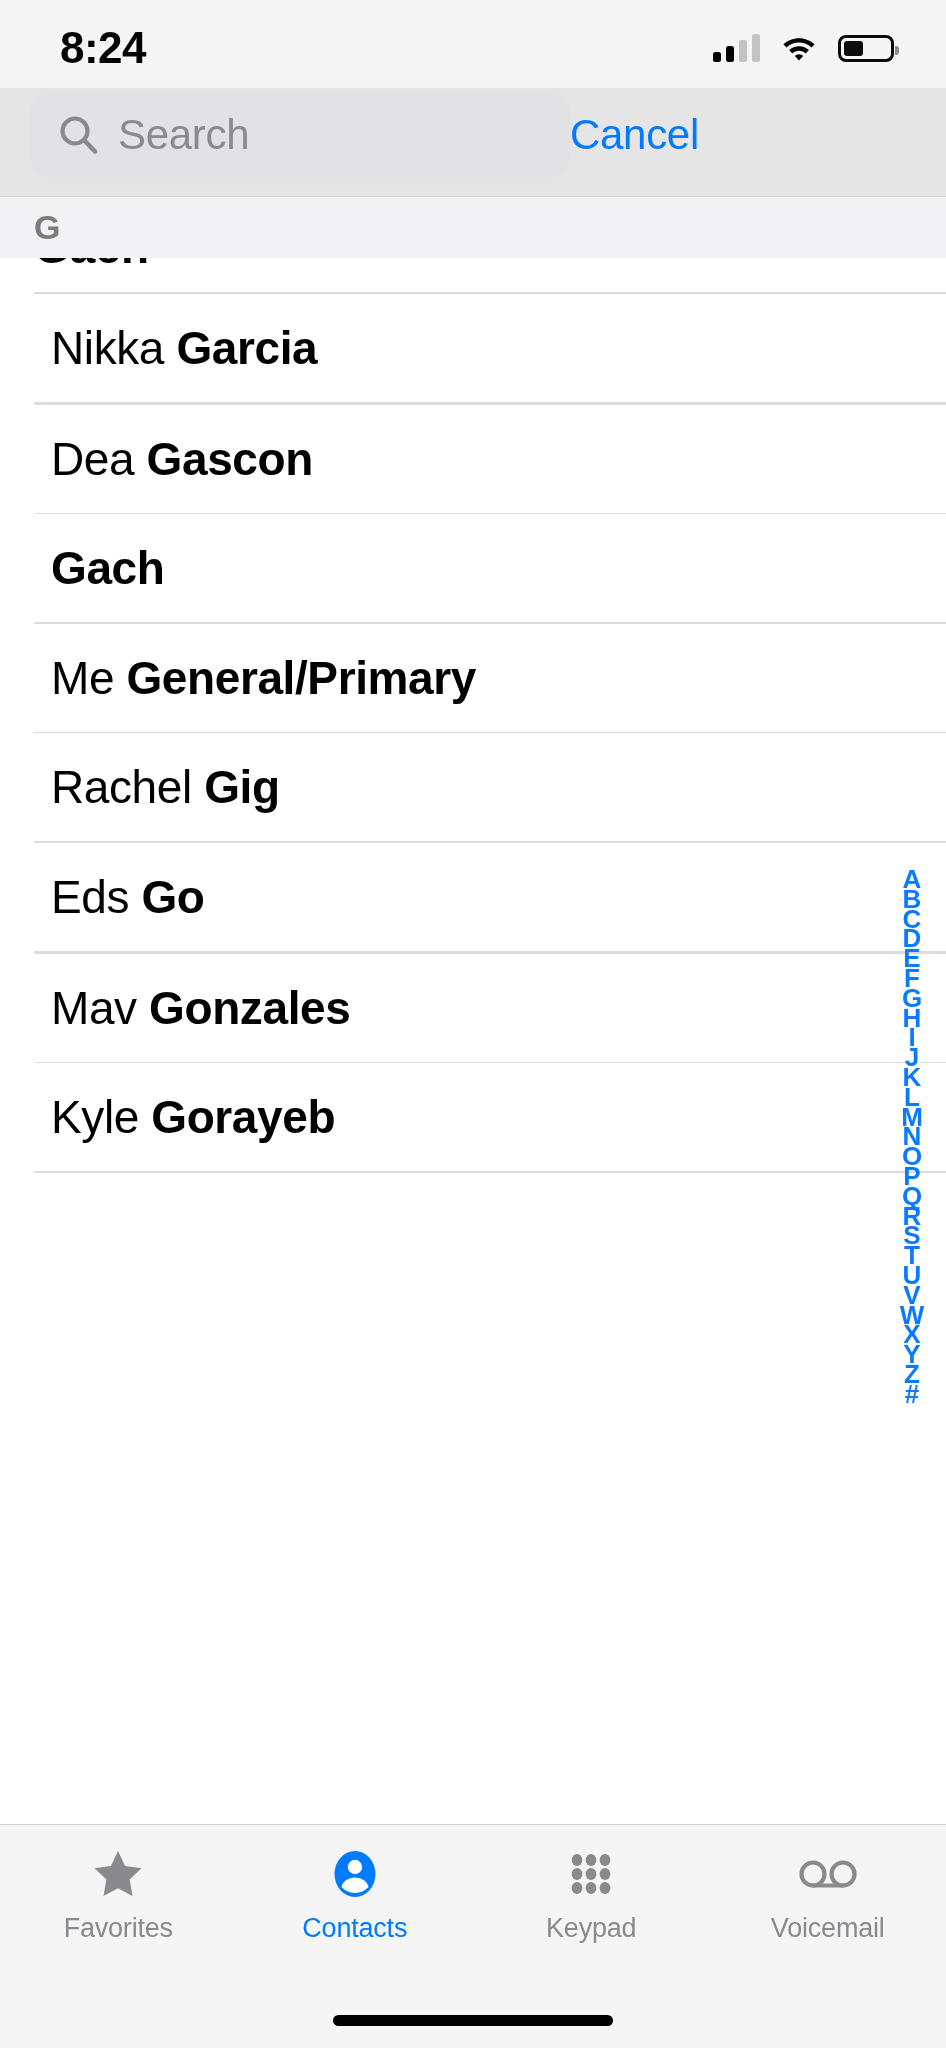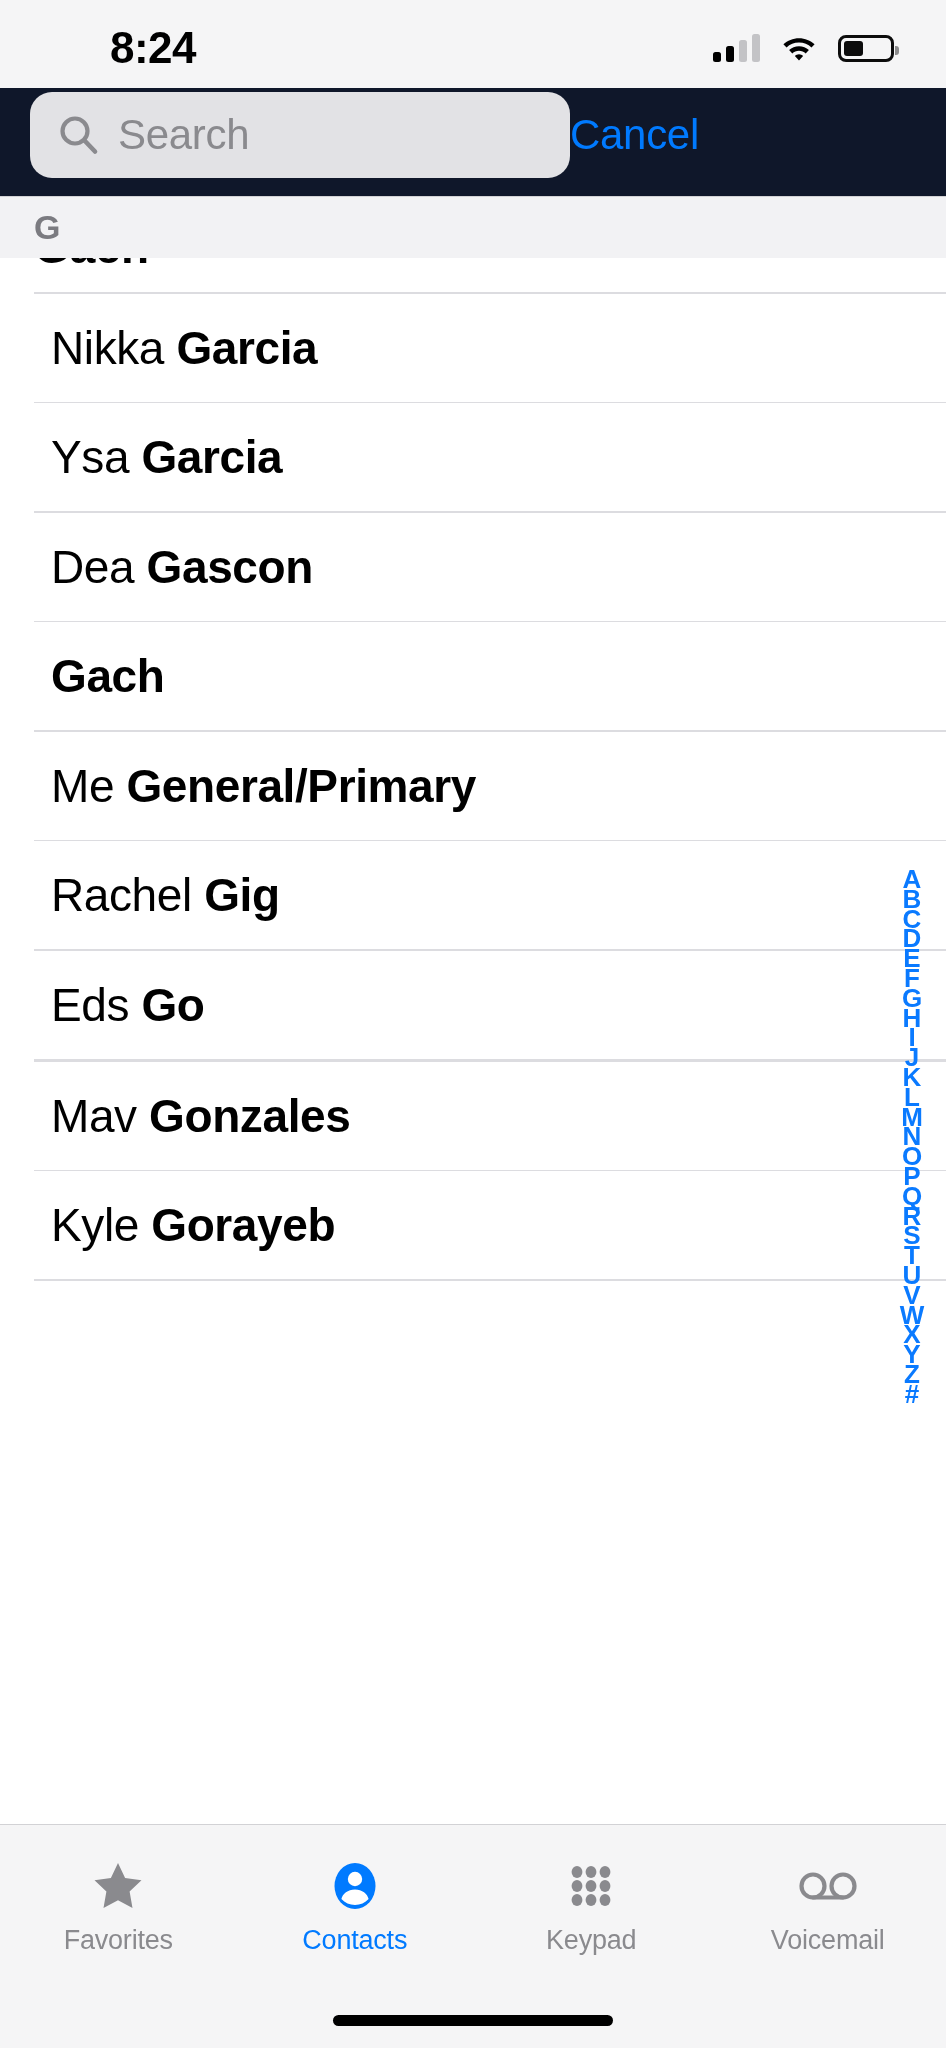--- a/index.html
+++ b/index.html
@@ -28,21 +28,21 @@
     align-items:center;
     justify-content:space-between;
     padding:0 52px 0 0;
     position:relative;
   }
   .status-time {
     font-size:44px;
     font-weight:bold;
     color:#000;
     letter-spacing:-0.5px;
-    margin-left:110px;
+    margin-left:60px;
     margin-top:8px;
   }
   .status-right {
     display:flex;
     align-items:center;
     gap:20px;
     margin-top:8px;
   }
   .signal-bars { display:flex; align-items:flex-end; gap:5px; height:28px; }
   .signal-bars i { width:8px; border-radius:2.5px; background:#000; display:block; }
@@ -68,21 +68,21 @@
     position:absolute; right:-8px; top:8px;
     width:4px; height:9px;
     background:#000;
     border-radius:0 3px 3px 0;
     opacity:.45;
   }
 
   
   .search-row {
     flex:0 0 108px;
-    background:#0f172a;
+    background:#e5e5e5;
     display:flex;
     align-items:center;
     padding:0 0 14px 0;
   }
   .search-field {
     margin-left:30px;
     width:540px;
     height:86px;
     background:#e2e2e5;
     border-radius:22px;
@@ -192,21 +192,21 @@
     letter-spacing:0px;
   }
 
   
   .tab-bar {
     flex:0 0 168px;
     background:#f5f5f6;
     border-top:1px solid #d2d2d5;
     display:flex;
     align-items:flex-start;
-    padding-top:32px;
+    padding-top:20px;
   }
   .tab {
     flex:1 1 0;
     display:flex;
     flex-direction:column;
     align-items:center;
     gap:10px;
   }
   .tab .ticon { height:58px; display:flex; align-items:center; justify-content:center; }
   .tab .tlabel {
@@ -282,23 +282,20 @@
       <div class="row-clipped">
         <div class="name" style="font-weight:bold;">Gach</div>
       </div>
 
       <div id="rows-host">
           <div class="divider"></div>
           <div class="row">
             <div class="name"><span class="first">Nikka </span><span class="last">Garcia</span></div>
           </div>
           <div class="divider"></div>
-          <div class="row">
-            <div class="name"><span class="first">Ysa </span><span class="last">Garcia</span></div>
-          </div>
           <div class="divider"></div>
           <div class="row">
             <div class="name"><span class="first">Dea </span><span class="last">Gascon</span></div>
           </div>
           <div class="divider"></div>
           <div class="row">
             <div class="name"><span class="first"></span><span class="last">Gach</span></div>
           </div>
           <div class="divider"></div>
           <div class="row">

